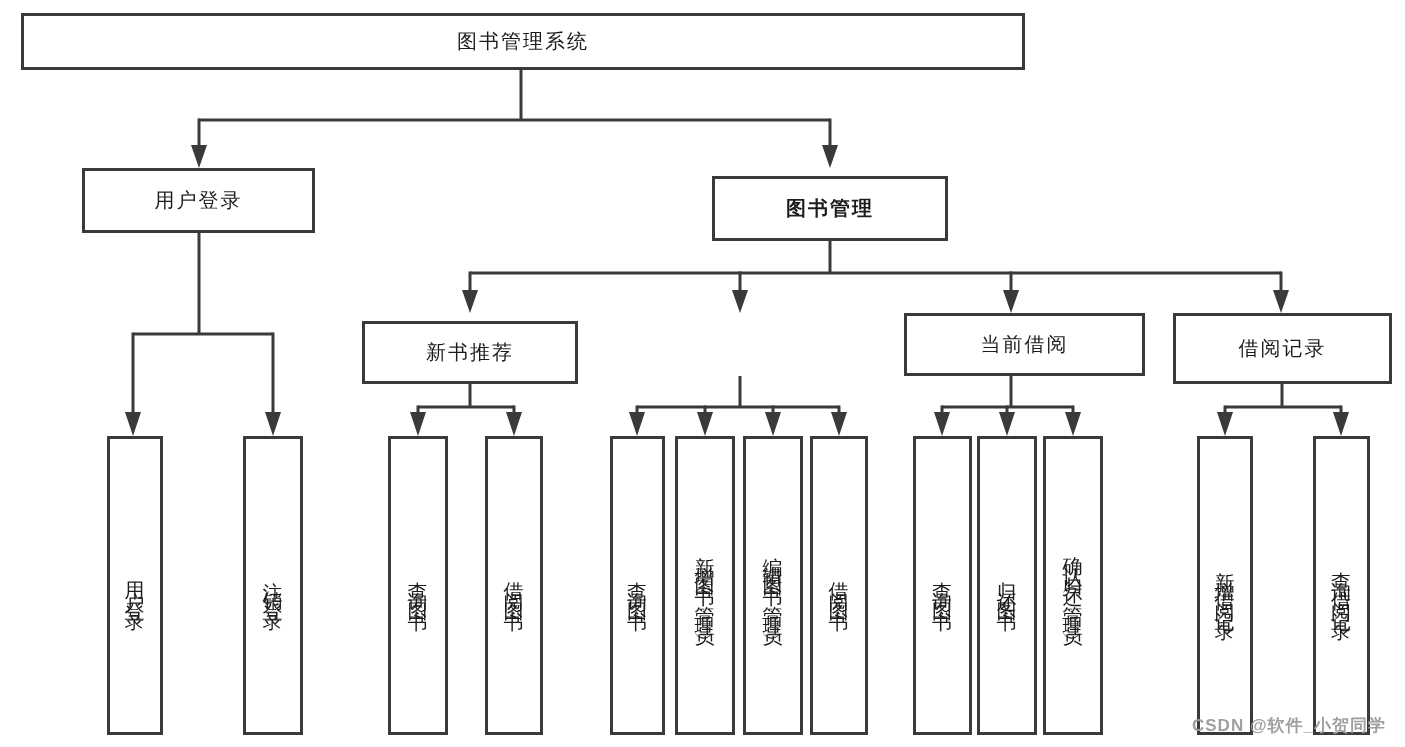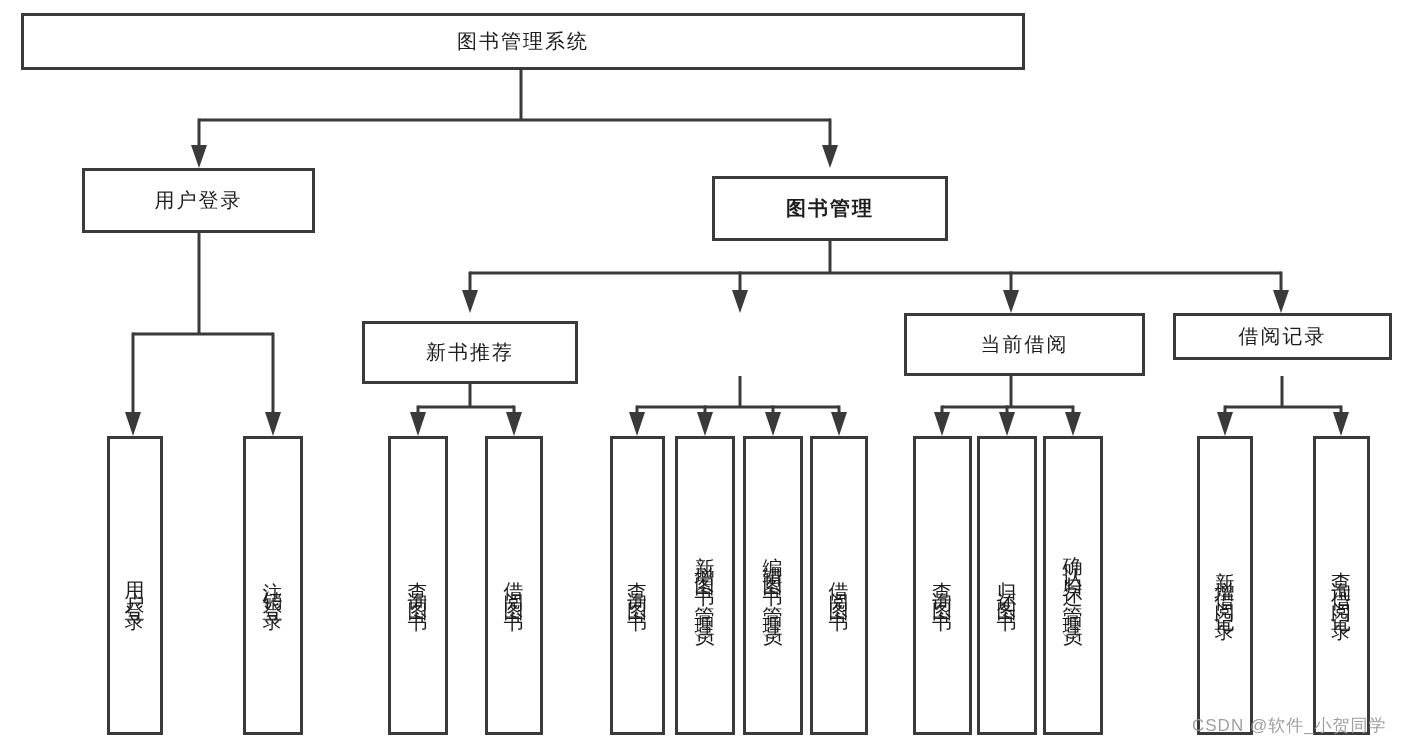--- a/index.html
+++ b/index.html
@@ -39,21 +39,21 @@
     letter-spacing: 10px;
     white-space: nowrap;
   }
   
   #n-root          { left: 21px;   top: 13px;  width: 1004px; height: 57px; }
   #n-user-login    { left: 82px;   top: 168px; width: 233px;  height: 65px; }
   #n-book-mgmt     { left: 712px;  top: 176px; width: 236px;  height: 65px; font-weight: bold; }
   #n-new-book      { left: 362px;  top: 313px; width: 216px;  height: 63px; margin-top: 8px; }
   #n-book-borrow   { left: 633px;  top: 313px; width: 214px;  height: 63px; }
   #n-current       { left: 904px;  top: 313px; width: 241px;  height: 63px; }
-  #n-records       { left: 1173px; top: 313px; width: 219px;  height: 47px; }
+  #n-records       { left: 1173px; top: 313px; width: 219px;  height: 71px; }
 
   .leaf { top: 436px; height: 299px; }
   #lf-0  { left: 107px;  width: 56px; }
   #lf-1  { left: 243px;  width: 60px; }
   #lf-2  { left: 388px;  width: 60px; }
   #lf-3  { left: 485px;  width: 58px; }
   #lf-4  { left: 610px;  width: 55px; }
   #lf-5  { left: 675px;  width: 60px; }
   #lf-6  { left: 743px;  width: 60px; }
   #lf-7  { left: 810px;  width: 58px; }
@@ -66,20 +66,21 @@
   .watermark {
     position: absolute;
     left: 1192px;
     top: 714px;
     font-size: 17px;
     color: #9a9a9a;
     letter-spacing: 1px;
     white-space: nowrap;
     opacity: 0.95;
     z-index: 5;
+    font-weight: bold;
   }
 </style>
 </head>
 <body>
 
 <div class="canvas">
 
   <svg class="connectors" viewBox="0 0 1405 747" xmlns="http://www.w3.org/2000/svg" fill="none" stroke="#3a3a3a" stroke-width="3">
 
     <g>

